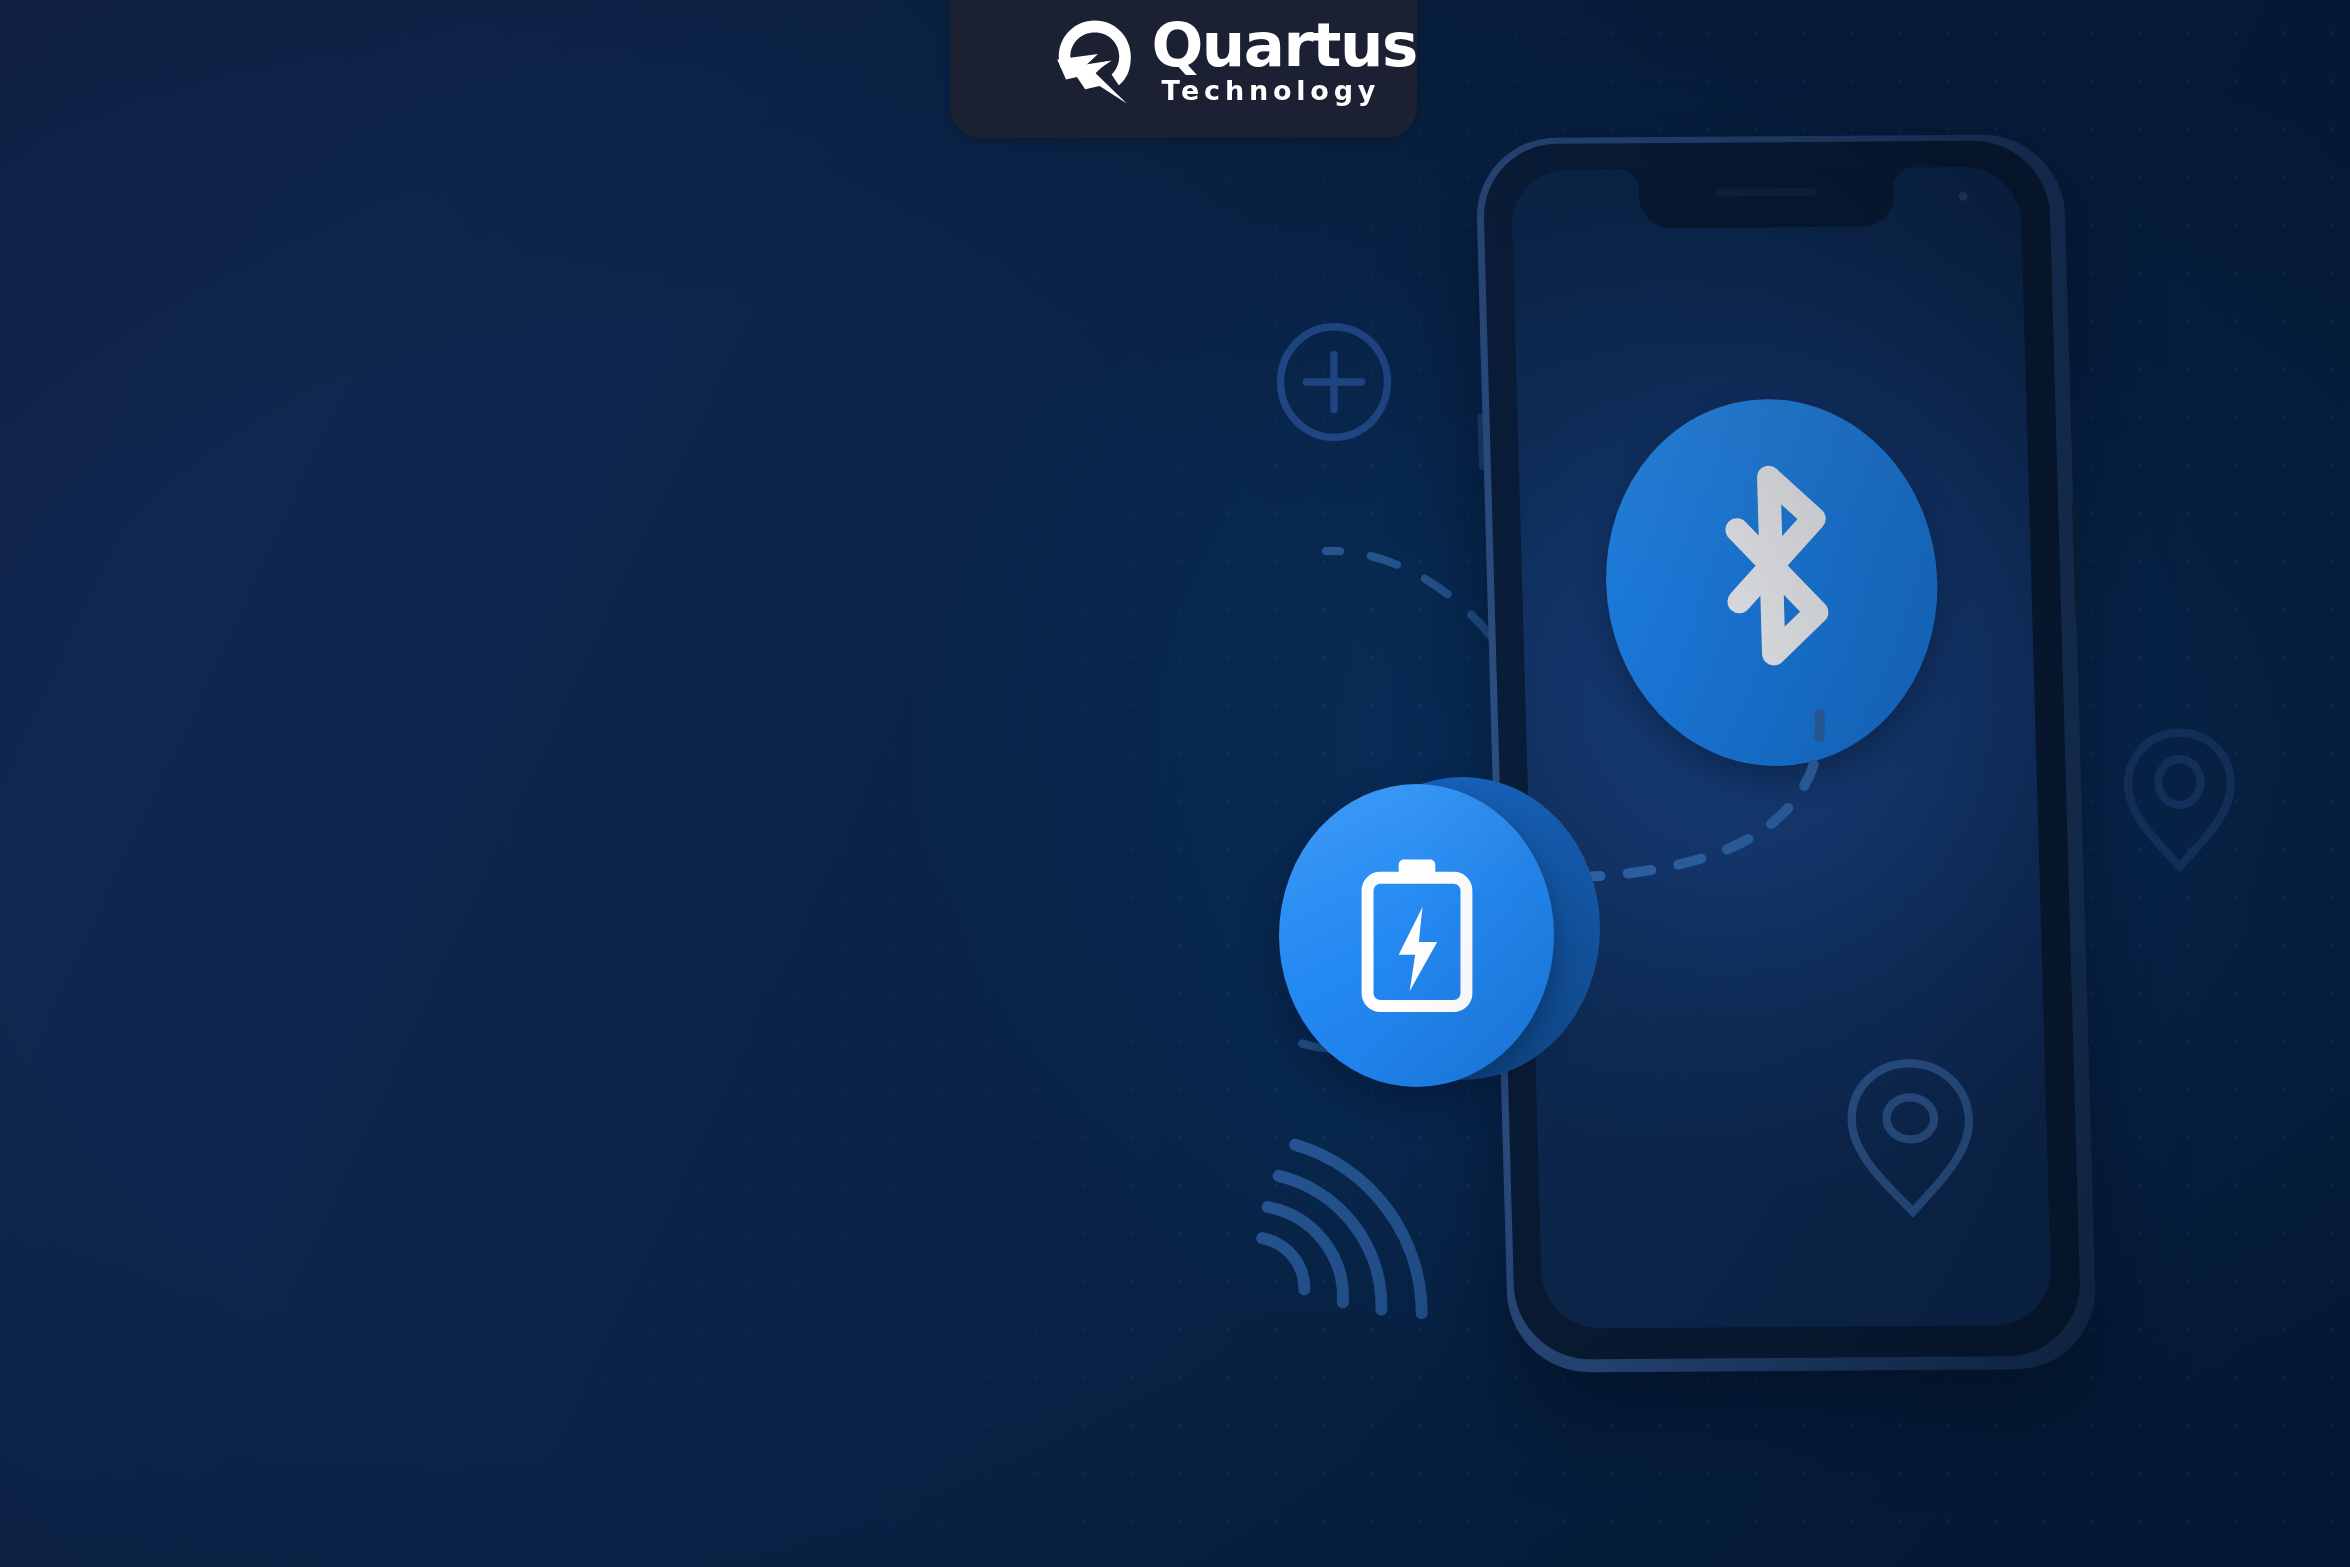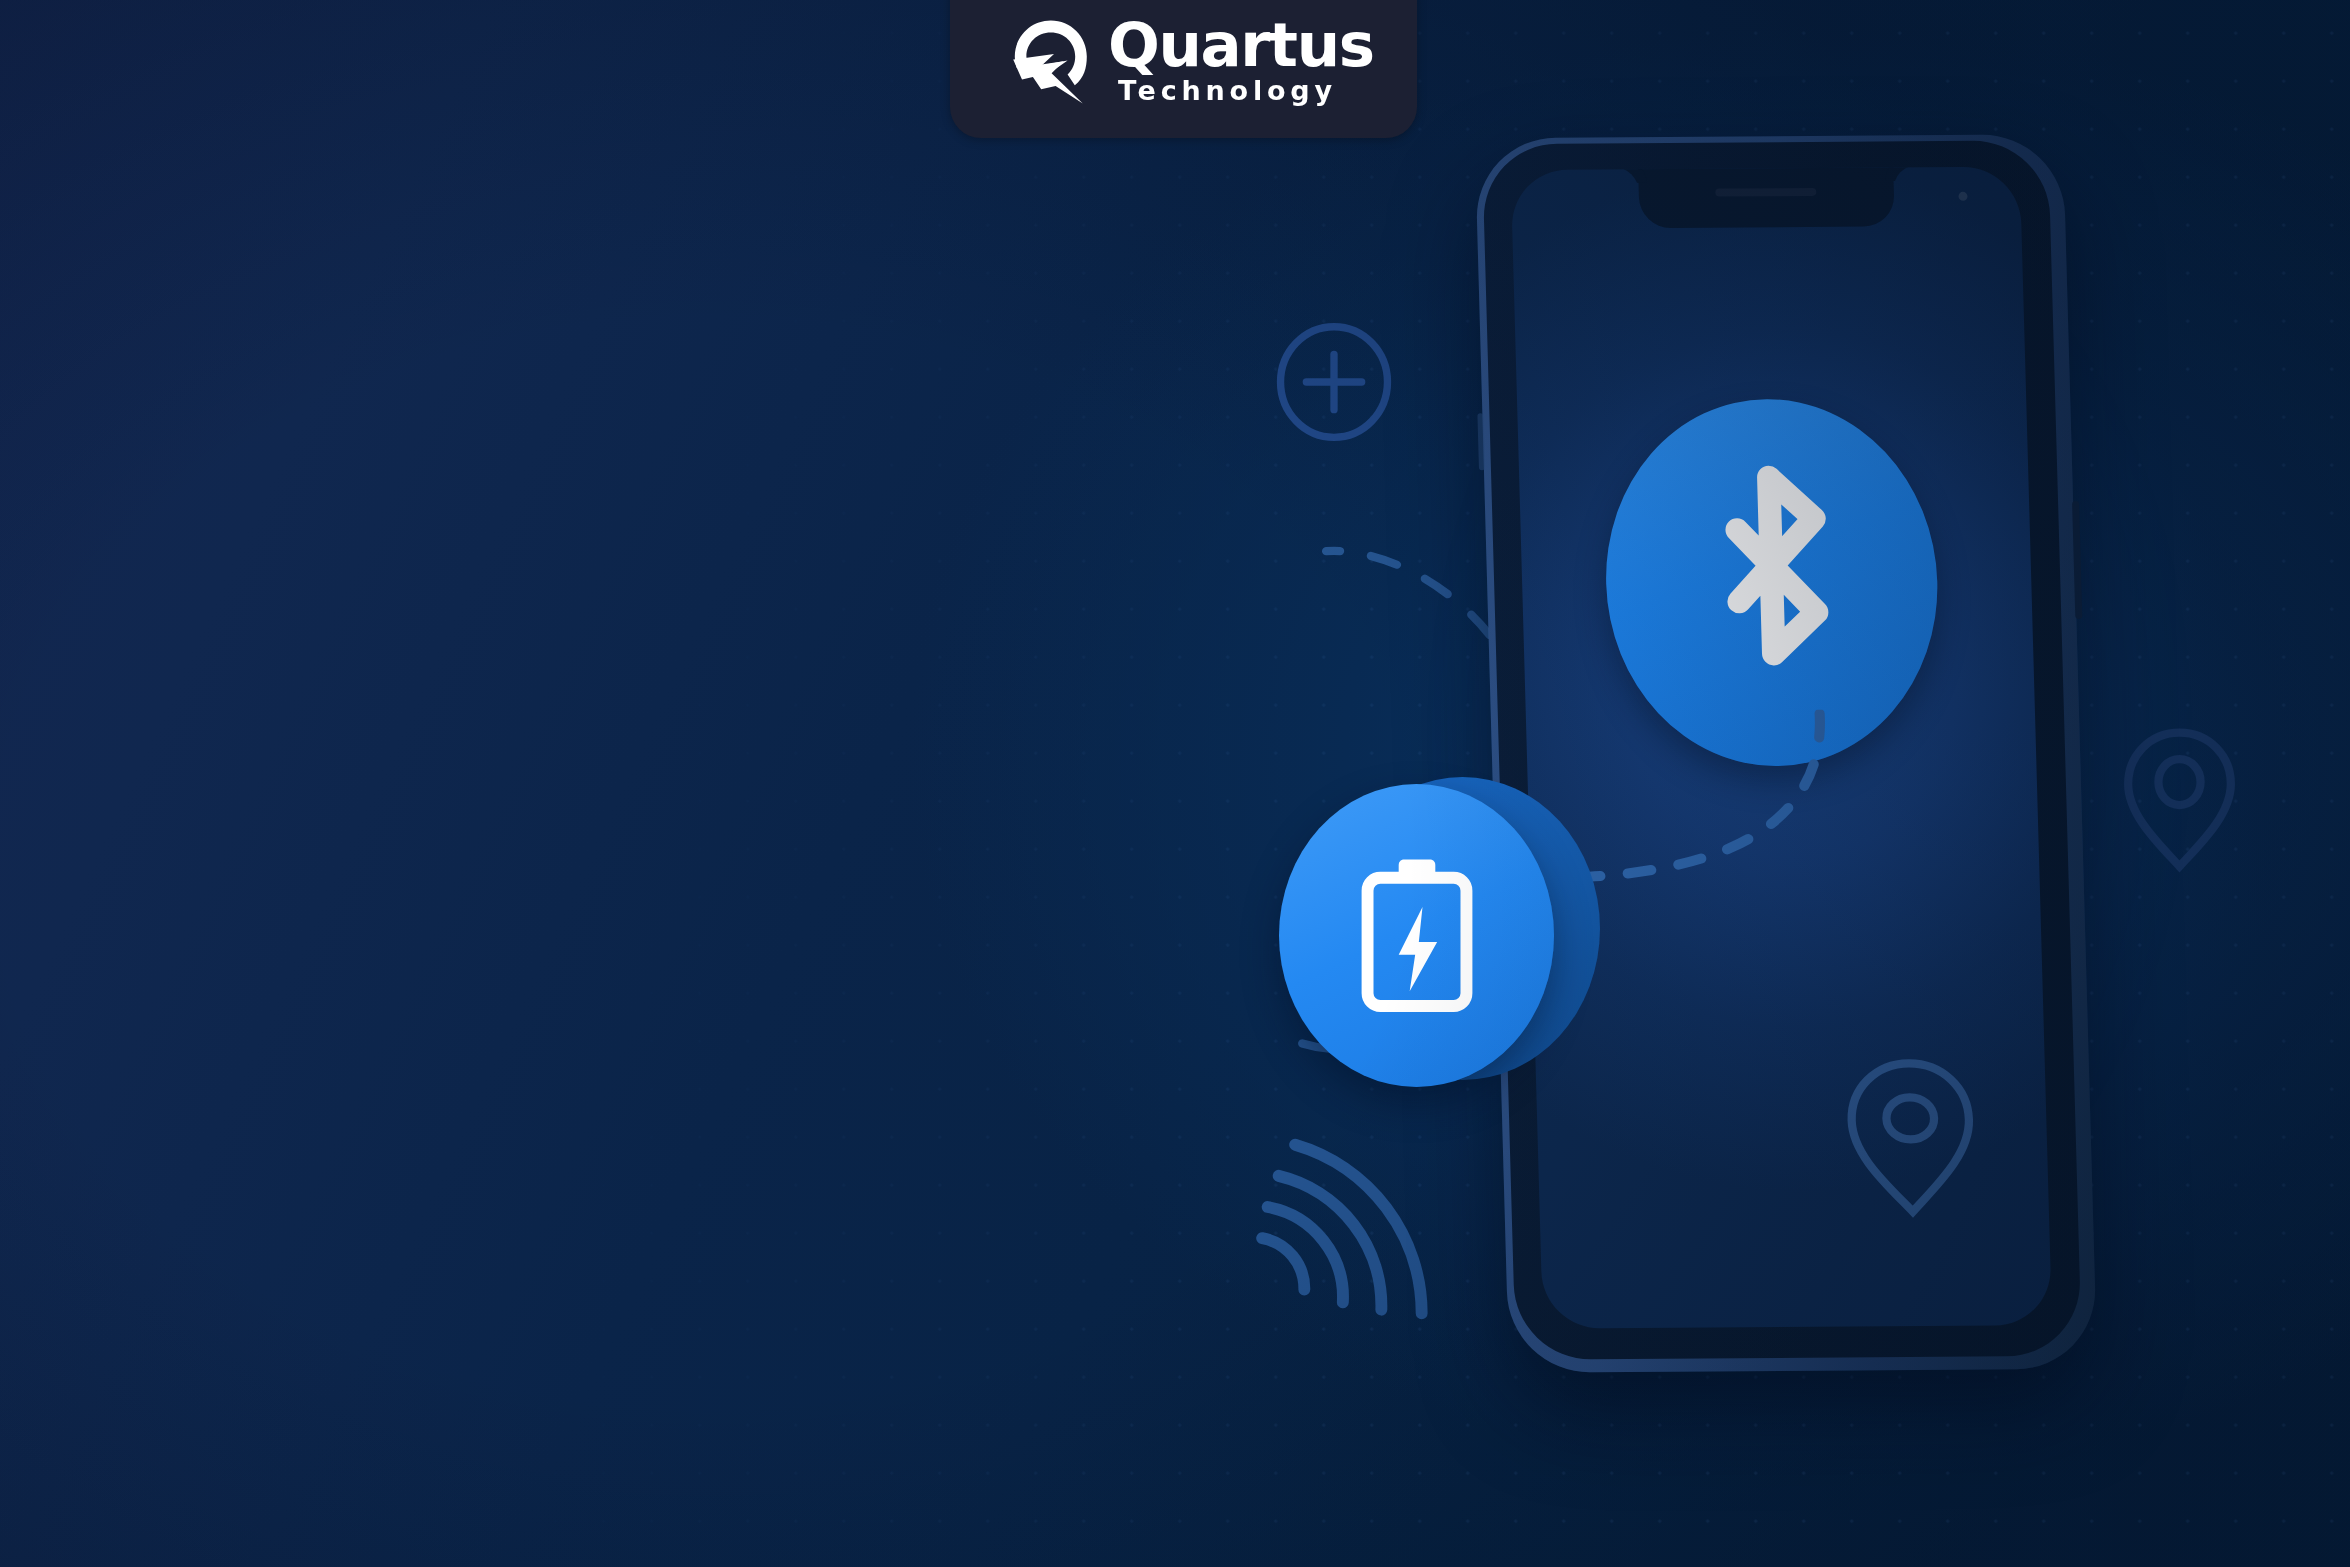--- a/index.html
+++ b/index.html
@@ -52,21 +52,21 @@
     border-radius: 0 0 31px 31px;
     box-shadow: 0 1.8px 9.2px rgba(0,0,0,.28);
   }
   .logo-inner {
     position: absolute;
     left: 0; right: 0;
     bottom: 18.4px;
     height: 107px;
     display: flex;
     align-items: flex-start;
-    justify-content: center;
+    justify-content: flex-end;
     gap: 5.5px;
     padding-left: 13px;
   }
   .logo-mark { width: 96px; height: 96px; flex: 0 0 auto; margin-top: 1.8px; }
   .logo-words { display: flex; flex-direction: column; margin-top: 3.7px; }
   .logo-word-main {
     color: #ffffff;
     font-size: 61px;
     font-weight: 700;
     letter-spacing: -1.4px;

